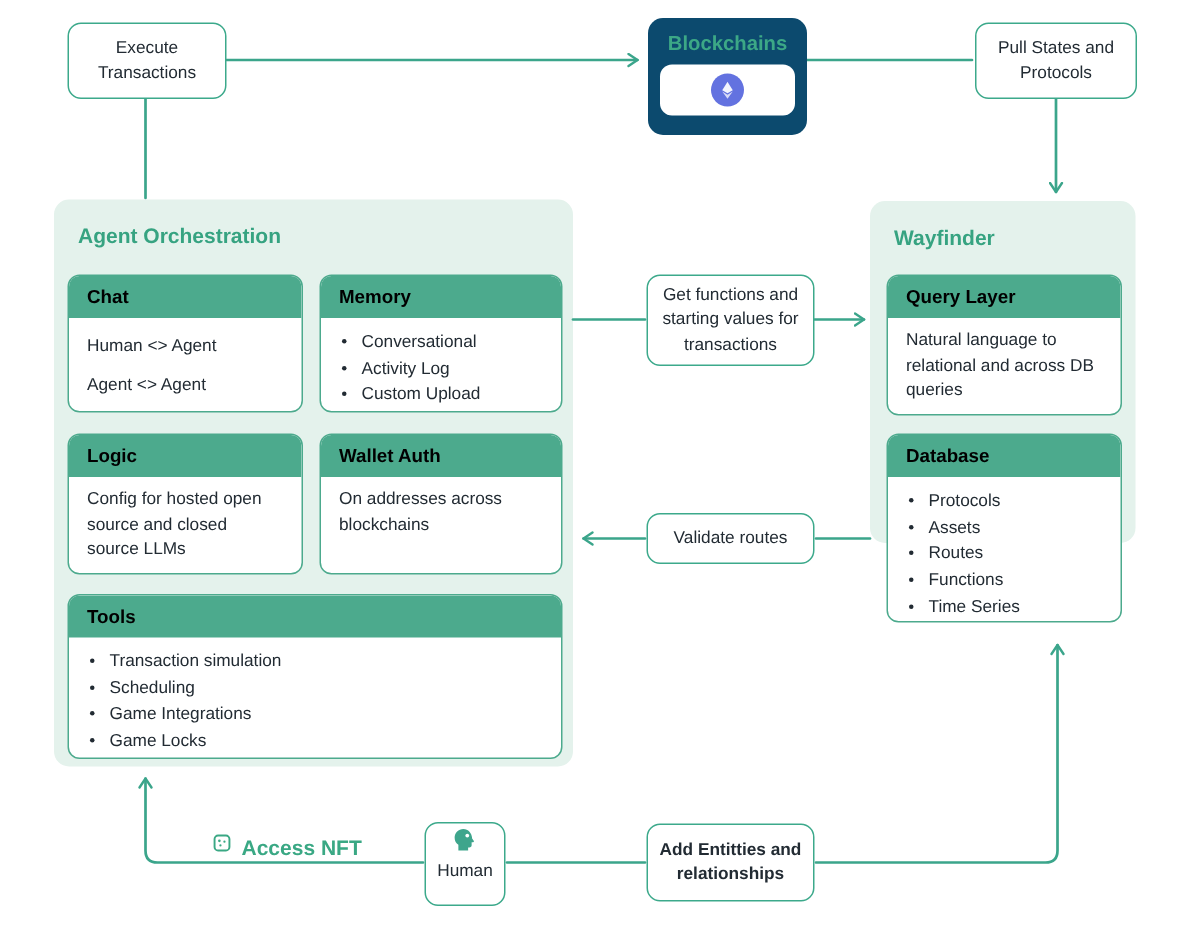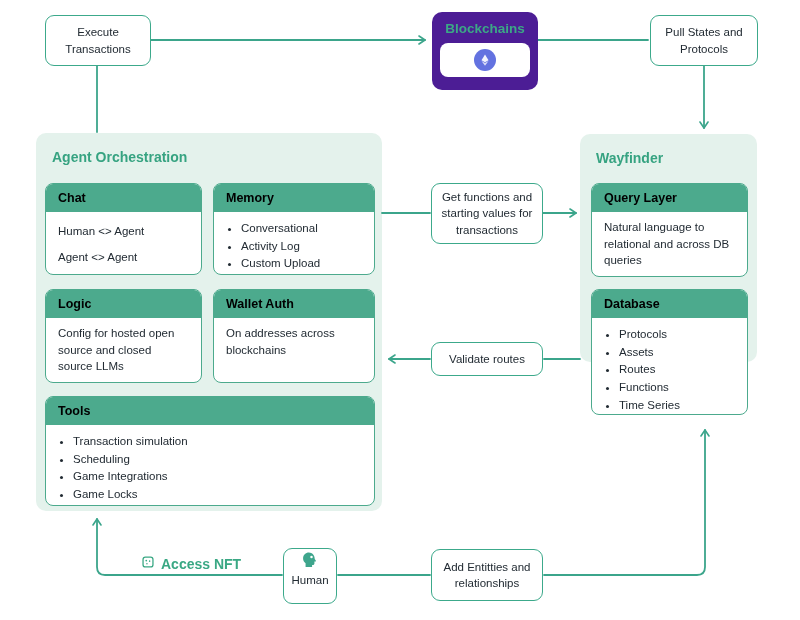--- a/index.html
+++ b/index.html
@@ -23,21 +23,21 @@
 
   
   .card { position:absolute; background:#fff; border:1px solid #4caa8d; border-radius:8px; overflow:hidden; box-sizing:border-box; }
   .card-header { background:#4caa8d; color:#000000; font-weight:bold; font-size:12.5px; padding:7px 12px; }
   .card-body { font-size:11.5px; color:#222b33; padding:7px 12px; line-height:1.45; }
   .card-body ul { margin:1px 0 0 0; padding-left:15px; }
   .card-body li { margin:1px 0; }
   .chat-line { margin:4px 0 9px 0; }
 
   
-  .bc-panel { position:absolute; left:432px; top:12px; width:106px; height:78px; background:#4c1d95; border-radius:10px; text-align:center; }
+  .bc-panel { position:absolute; left:432px; top:12px; width:106px; height:78px; background:#0c4a6e; border-radius:10px; text-align:center; }
   .bc-title { margin-top:9px; font-size:13.5px; font-weight:bold; color:#3ca886; }
   .bc-chip { margin:7px auto 0 auto; width:90px; height:34px; background:#fff; border-radius:8px; display:flex; align-items:center; justify-content:center; }
   .eth-badge { width:22px; height:22px; border-radius:50%; background:#6372e0; display:flex; align-items:center; justify-content:center; }
 
   
   .human-node { position:absolute; left:283px; top:548px; width:54px; height:56px; background:#fff; border:1.5px solid #3ca98b; border-radius:9px; display:flex; flex-direction:column; align-items:center; justify-content:flex-start; box-sizing:border-box; }
   .human-label { font-size:11.5px; color:#222b33; margin-top:1px; }
 
   
   .access-nft { position:absolute; left:141px; top:555px; display:flex; align-items:center; gap:6px; }
@@ -149,21 +149,21 @@
       </span>
     </div>
   </div>
 
   <div class="node" style="left:650px; top:15px; width:108px; height:51px;">Pull States and Protocols</div>
 
   <div class="node" style="left:431px; top:183px; width:112px; height:61px;">Get functions and starting values for transactions</div>
 
   <div class="node" style="left:431px; top:342px; width:112px; height:34px;">Validate routes</div>
 
-  <div class="node" style="left:431px; top:549px; width:112px; height:52px;">Add Entitties and relationships</div>
+  <div class="node" style="left:431px; top:549px; width:112px; height:52px;font-weight:bold;">Add Entitties and relationships</div>
 
   <div class="human-node">
     <span>
       <svg viewBox="0 0 24 24" width="20" height="20">
         <g transform="translate(24,0) scale(-1,1)">
           <path d="M9.5 21.5 v-2.4 H8.5 c-1 0-1.8-.8-1.8-1.8 v-2.3 H5.5 c-.5 0-.8-.5-.6-.95 L6.3 12 C6.4 7.6 9.5 4.3 13.3 4.3 c3.9 0 7 3.1 7 7 0 2.4-1.2 4.5-3 5.7 v4.5 Z" fill="#3ea58c"></path>
           <circle cx="10.2" cy="9.6" r="1.5" fill="#ffffff"></circle>
         </g>
       </svg>
     </span>

